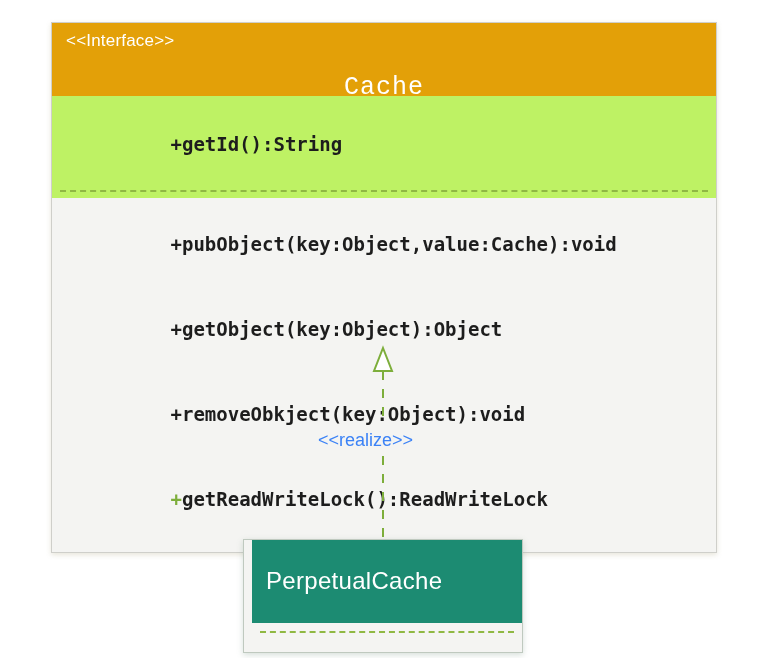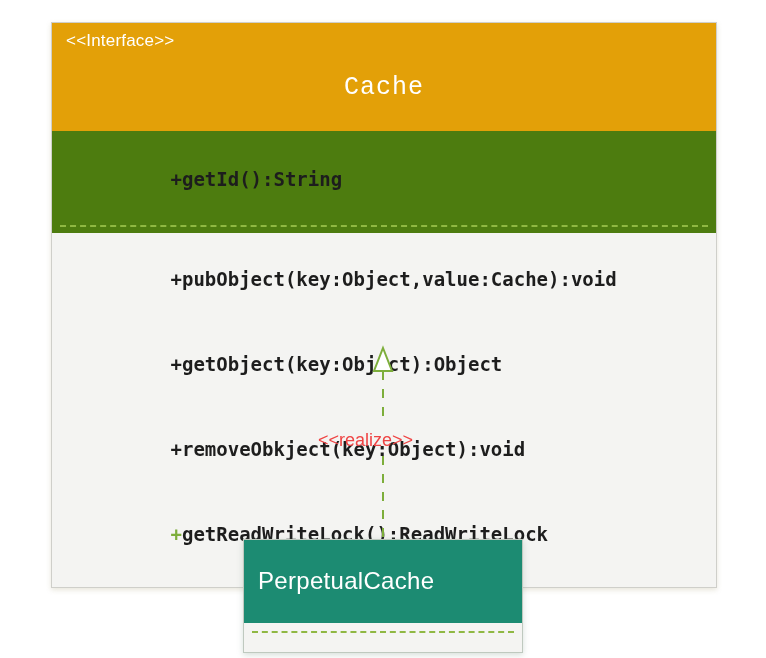--- a/index.html
+++ b/index.html
@@ -31,21 +31,21 @@
     width: 666px;
     box-sizing: border-box;
     background: #f4f4f2;
     border: 1px solid #cfcfca;
     box-shadow: 0 2px 5px rgba(150,140,90,0.22);
   }
   .iface-header {
     background: #e3a008;
     padding: 8px 0 6px 0;
     position: relative;
-    height: 108px;
+    height: 73px;
     box-sizing: border-box;
   }
   .stereotype-top {
     position: absolute;
     left: 14px;
     top: 8px;
     color: #ffffff;
     font-size: 17px;
     font-family: "Liberation Sans", sans-serif;
     letter-spacing: 0.2px;
@@ -58,21 +58,21 @@
     top: 50px;
     text-align: center;
     color: #ffffff;
     font-size: 25px;
     font-family: Liberation Mono, monospace;
     letter-spacing: 1px;
   }
 
   .iface-attrs {
     padding: 6px 0 4px 0;
-    background: #4d7c0f;
+    background: #bef264;
   }
   .iface-ops {
     padding: 4px 0 10px 0;
     background: #f4f4f2;
   }
   .member-line {
     font-family: "DejaVu Sans Mono", monospace;
     font-size: 19px;
     color: #1d1d1d;
     padding: 2px 0 2px 27px;
@@ -98,36 +98,37 @@
     left: 0;
     top: 0;
     width: 766px;
     height: 658px;
     pointer-events: none;
   }
   .realize-label {
     position: absolute;
     left: 318px;
     top: 430px;
-    color: #ef4444;
+    color: #3b82f6;
     font-size: 18px;
     font-family: "Liberation Sans", sans-serif;
     white-space: nowrap;
   }
 
   
   .uml-class {
     position: absolute;
     left: 243px;
     top: 539px;
     width: 280px;
     box-sizing: border-box;
     background: #f4f4f2;
     border: 1px solid #bfc9bf;
     box-shadow: 0 2px 6px rgba(120,150,130,0.30);
+    padding-left: 8px;
   }
   .class-header {
     background: #1c8b72;
     height: 83px;
     box-sizing: border-box;
     position: relative;
   }
   .class-title {
     position: absolute;
     left: 14px;

